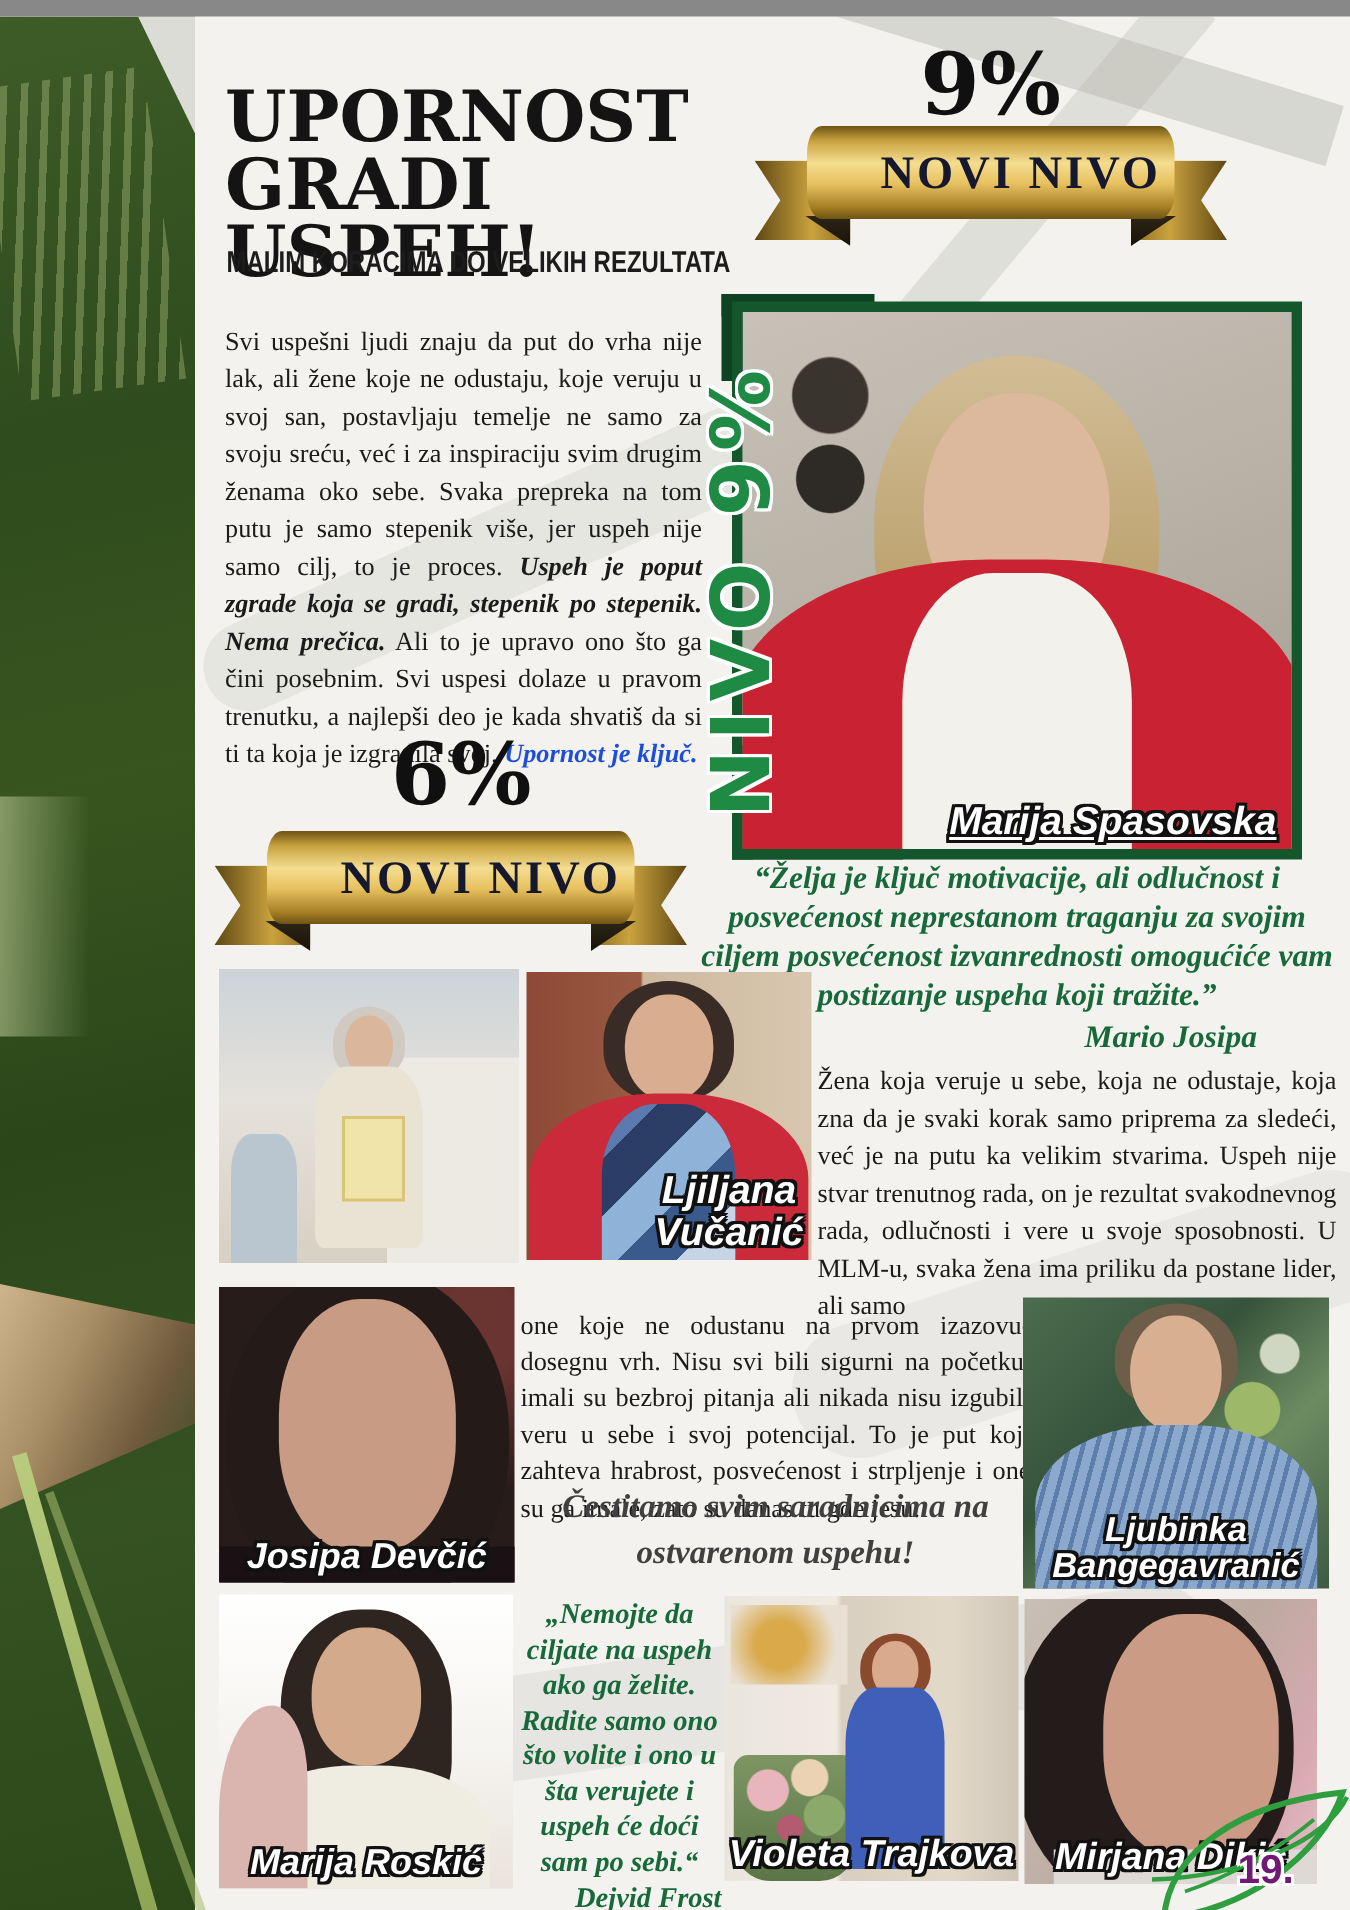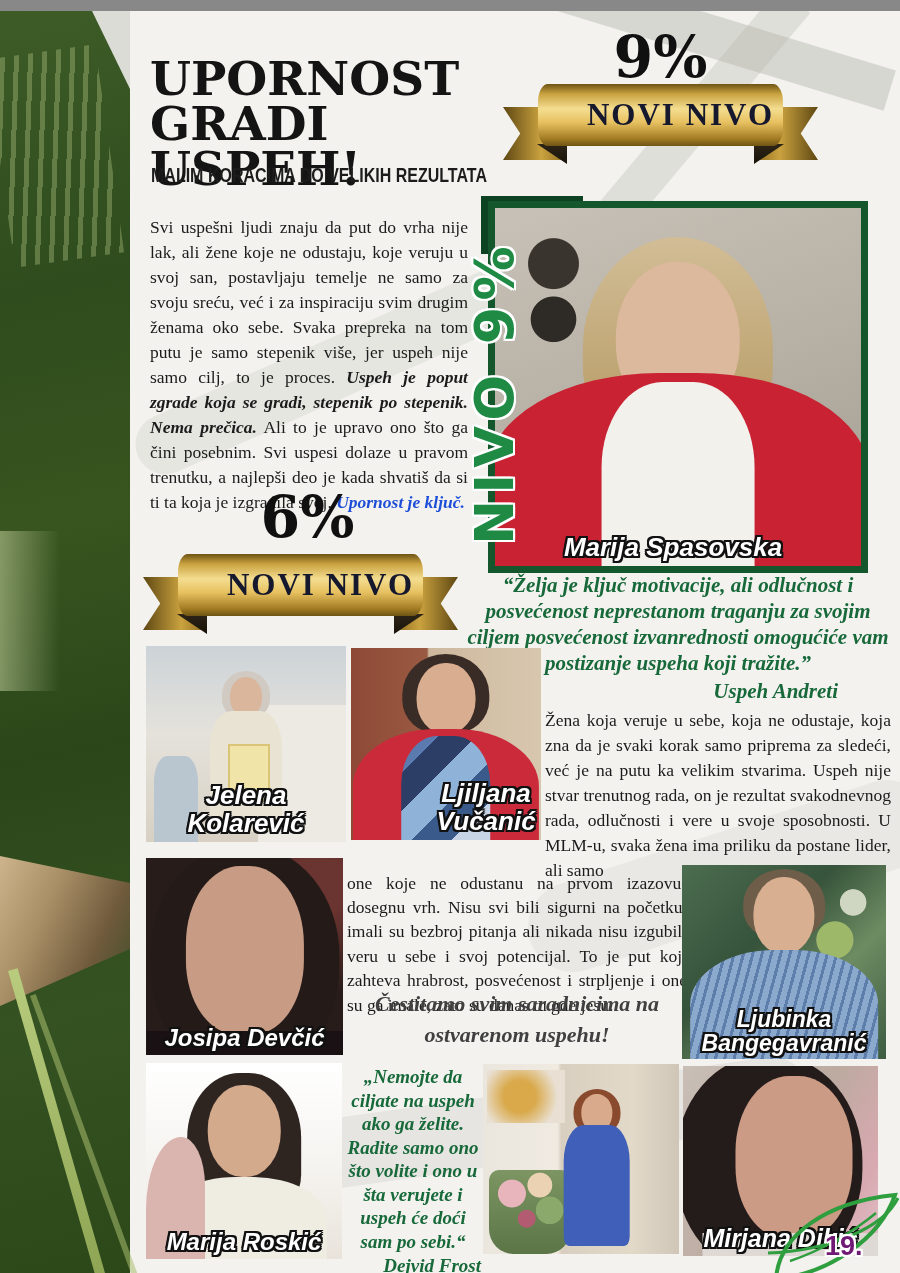--- a/index.html
+++ b/index.html
@@ -91,21 +91,21 @@
 
   
   .p-spasovska{background:linear-gradient(160deg,#c7c1b7 0%,#b6b0a5 50%,#a49d91 100%);}
   .p-spasovska .hair{background:linear-gradient(180deg,#d2bd96,#b3975f);}
   .p-spasovska .head{background:#dcb89d;}
   .p-spasovska .torso{background:#c92233;top:46%;width:104%;height:62%;}
   .p-spasovska .torso:after{content:"";position:absolute;left:50%;top:4%;width:40%;height:96%;transform:translateX(-50%);
     border-radius:40% 40% 0 0;background:#f2f1ec;}
   .p-spasovska .s1{left:4%;top:8%;width:24%;height:34%;
     background:radial-gradient(circle at 50% 22%,#3a342e 0 24%,rgba(0,0,0,0) 25%),radial-gradient(circle at 50% 68%,#2e2a25 0 24%,rgba(0,0,0,0) 25%);}
-  .p-spasovska .plabel{text-align:center;padding-right:10px;box-sizing:border-box;font-size:26px;}
+  .p-spasovska .plabel{text-align:right;padding-right:10px;box-sizing:border-box;font-size:26px;text-decoration:underline;}
 
   
   .p-jelena{left:146px;top:635px;width:200px;height:196px;background:linear-gradient(180deg,#ccd3d8 0%,#e5e2db 45%,#d7d0c3 100%);}
   .p-jelena .s1{right:0;top:30%;width:44%;height:70%;background:#edeae3;}
   .p-jelena .s2{left:4%;top:56%;width:22%;height:44%;background:#b9c5cf;border-radius:30% 30% 0 0;}
   .p-jelena .hair{background:#d0cac2;}
   .p-jelena .head{background:#d9b69c;}
   .p-jelena .torso{background:#e9e3d3;}
   .p-jelena .s3{left:41%;top:50%;width:19%;height:27%;background:#f1e4a8;border:2px solid #d9c478;}
   .p-jelena .plabel{font-size:26px;}
@@ -229,35 +229,34 @@
     <i class="s1"></i>
     <i class="hair"></i>
     <i class="head"></i>
     <i class="torso"></i>
     <span class="plabel">Marija Spasovska</span>
   </div>
   <div class="nivo-vertical">NIVO 9%</div>
 
   <div class="quote-green q-andreti">
     <span>“Želja je ključ motivacije, ali odlučnost i posvećenost neprestanom traganju za svojim ciljem posvećenost izvanrednosti omogućiće vam postizanje uspeha koji tražite.”</span>
-    <div class="q-author">Uspeh Andreti</div>
+    <div class="q-author">Mario Josipa</div>
   </div>
 
   <p class="copy para-right">Žena koja veruje u sebe, koja ne odustaje, koja zna da je svaki korak samo priprema za sledeći, već je na putu ka velikim stvarima. Uspeh nije stvar trenutnog rada, on je rezultat svakodnevnog rada, odlučnosti i vere u svoje sposobnosti. U MLM-u, svaka žena ima priliku da postane lider, ali samo</p>
   <p class="copy para-cont">one koje ne odustanu na prvom izazovu-dosegnu vrh. Nisu svi bili sigurni na početku, imali su bezbroj pitanja ali nikada nisu izgubili veru u sebe i svoj potencijal. To je put koji zahteva hrabrost, posvećenost i strpljenje i one su ga imale, zato su danas tu gde jesu.</p>
   <div class="congrats">Čestitamo svim saradnicima na ostvarenom uspehu!</div>
 
   <div class="photo fullbody p-jelena">
     <i class="s1"></i>
     <i class="s2"></i>
     <i class="hair"></i>
     <i class="head"></i>
     <i class="torso"></i>
     <i class="s3"></i>
-    <span class="plabel">Jelena Kolarević</span>
   </div>
 
   <div class="photo p-ljiljana">
     <i class="hair"></i>
     <i class="head"></i>
     <i class="torso"></i>
     <span class="plabel">Ljiljana Vučanić</span>
   </div>
 
   <div class="photo p-ljubinka">
@@ -282,20 +281,21 @@
     <i class="s1"></i>
     <span class="plabel">Marija Roskić</span>
   </div>
 
   <div class="photo fullbody p-violeta">
     <i class="s1"></i>
     <i class="s2"></i>
     <i class="hair"></i>
     <i class="head"></i>
     <i class="torso"></i>
+    <span class="plabel">Violeta Trajkova</span>
   </div>
 
   <div class="photo closeup p-mirjana">
     <i class="hair"></i>
     <i class="head"></i>
     <i class="torso"></i>
     <span class="plabel">Mirjana Dikić</span>
   </div>
 
   <div class="quote-green q-frost">

